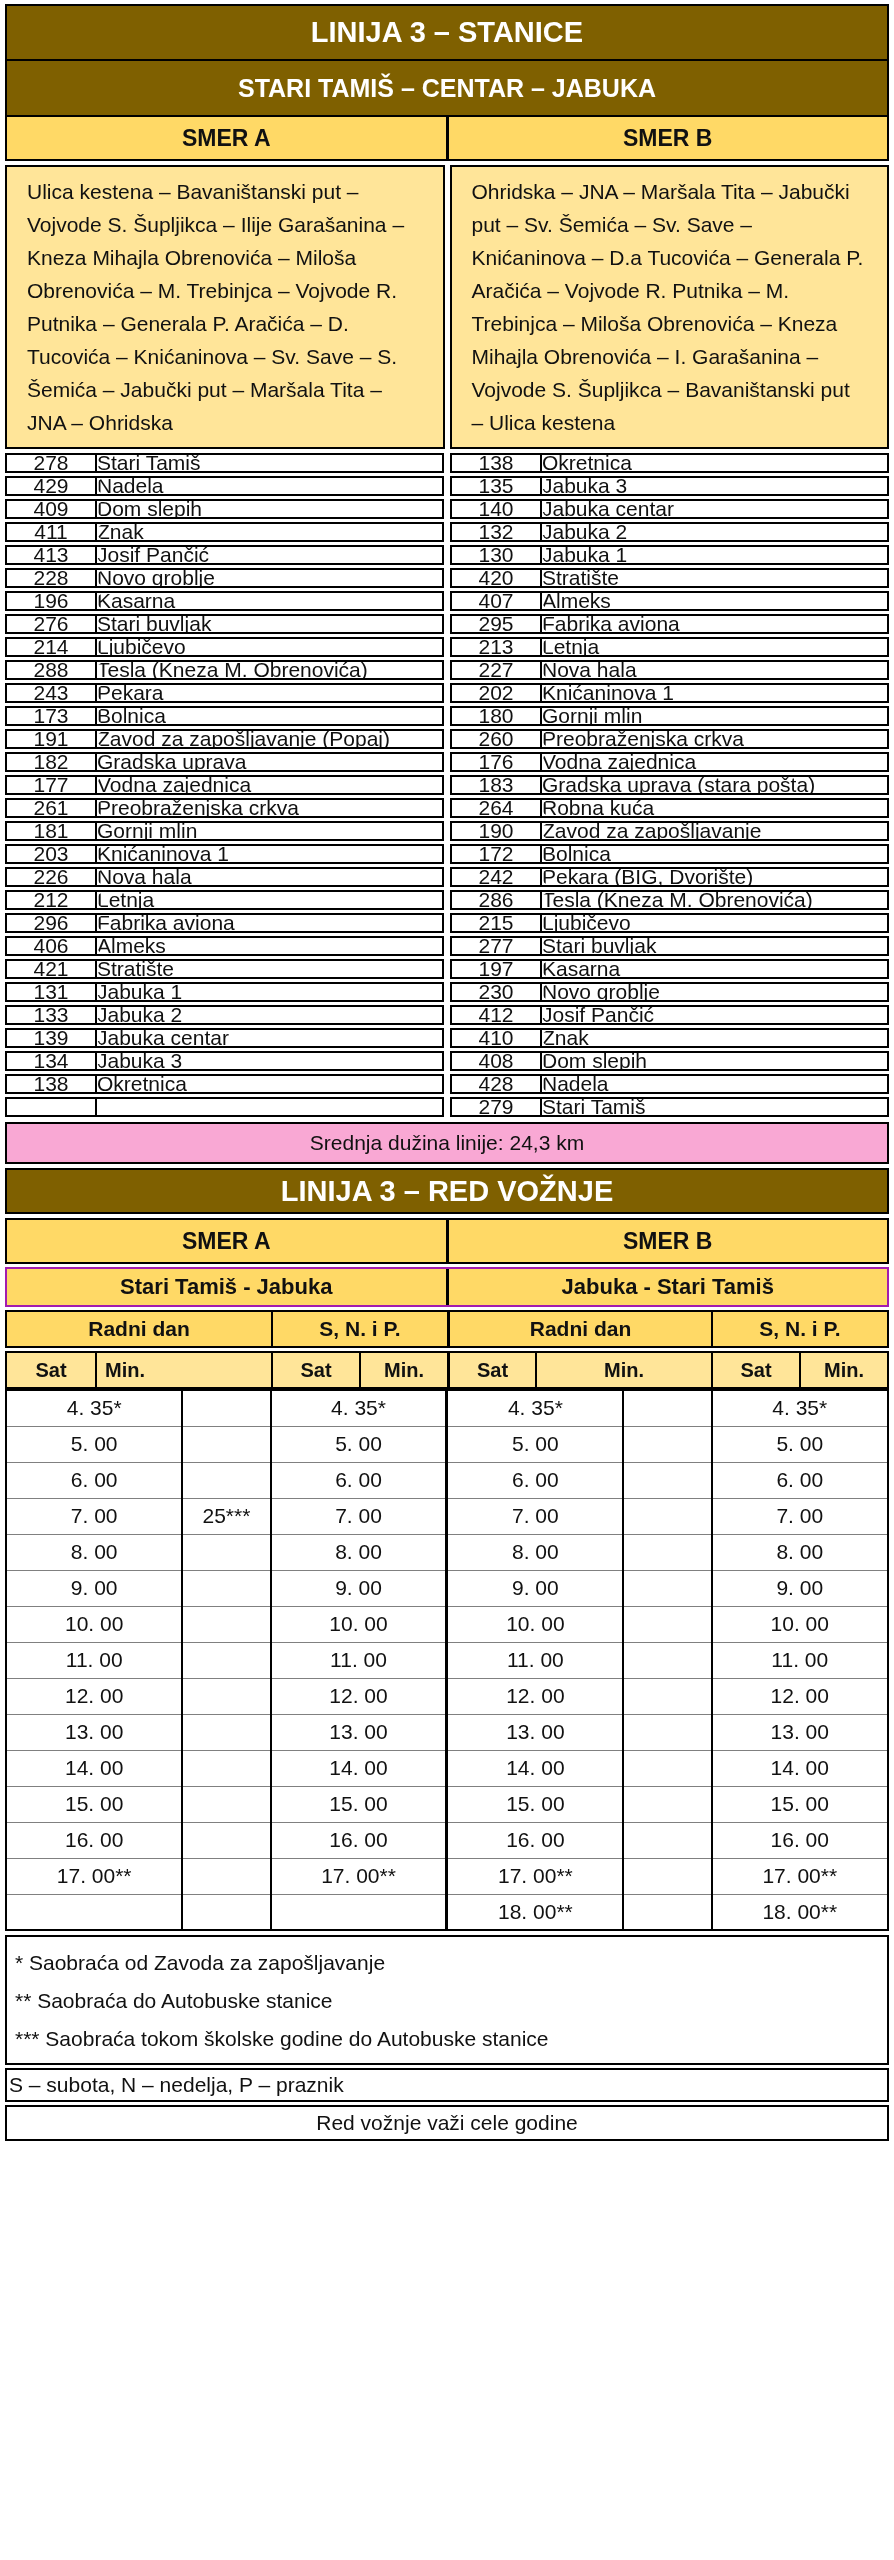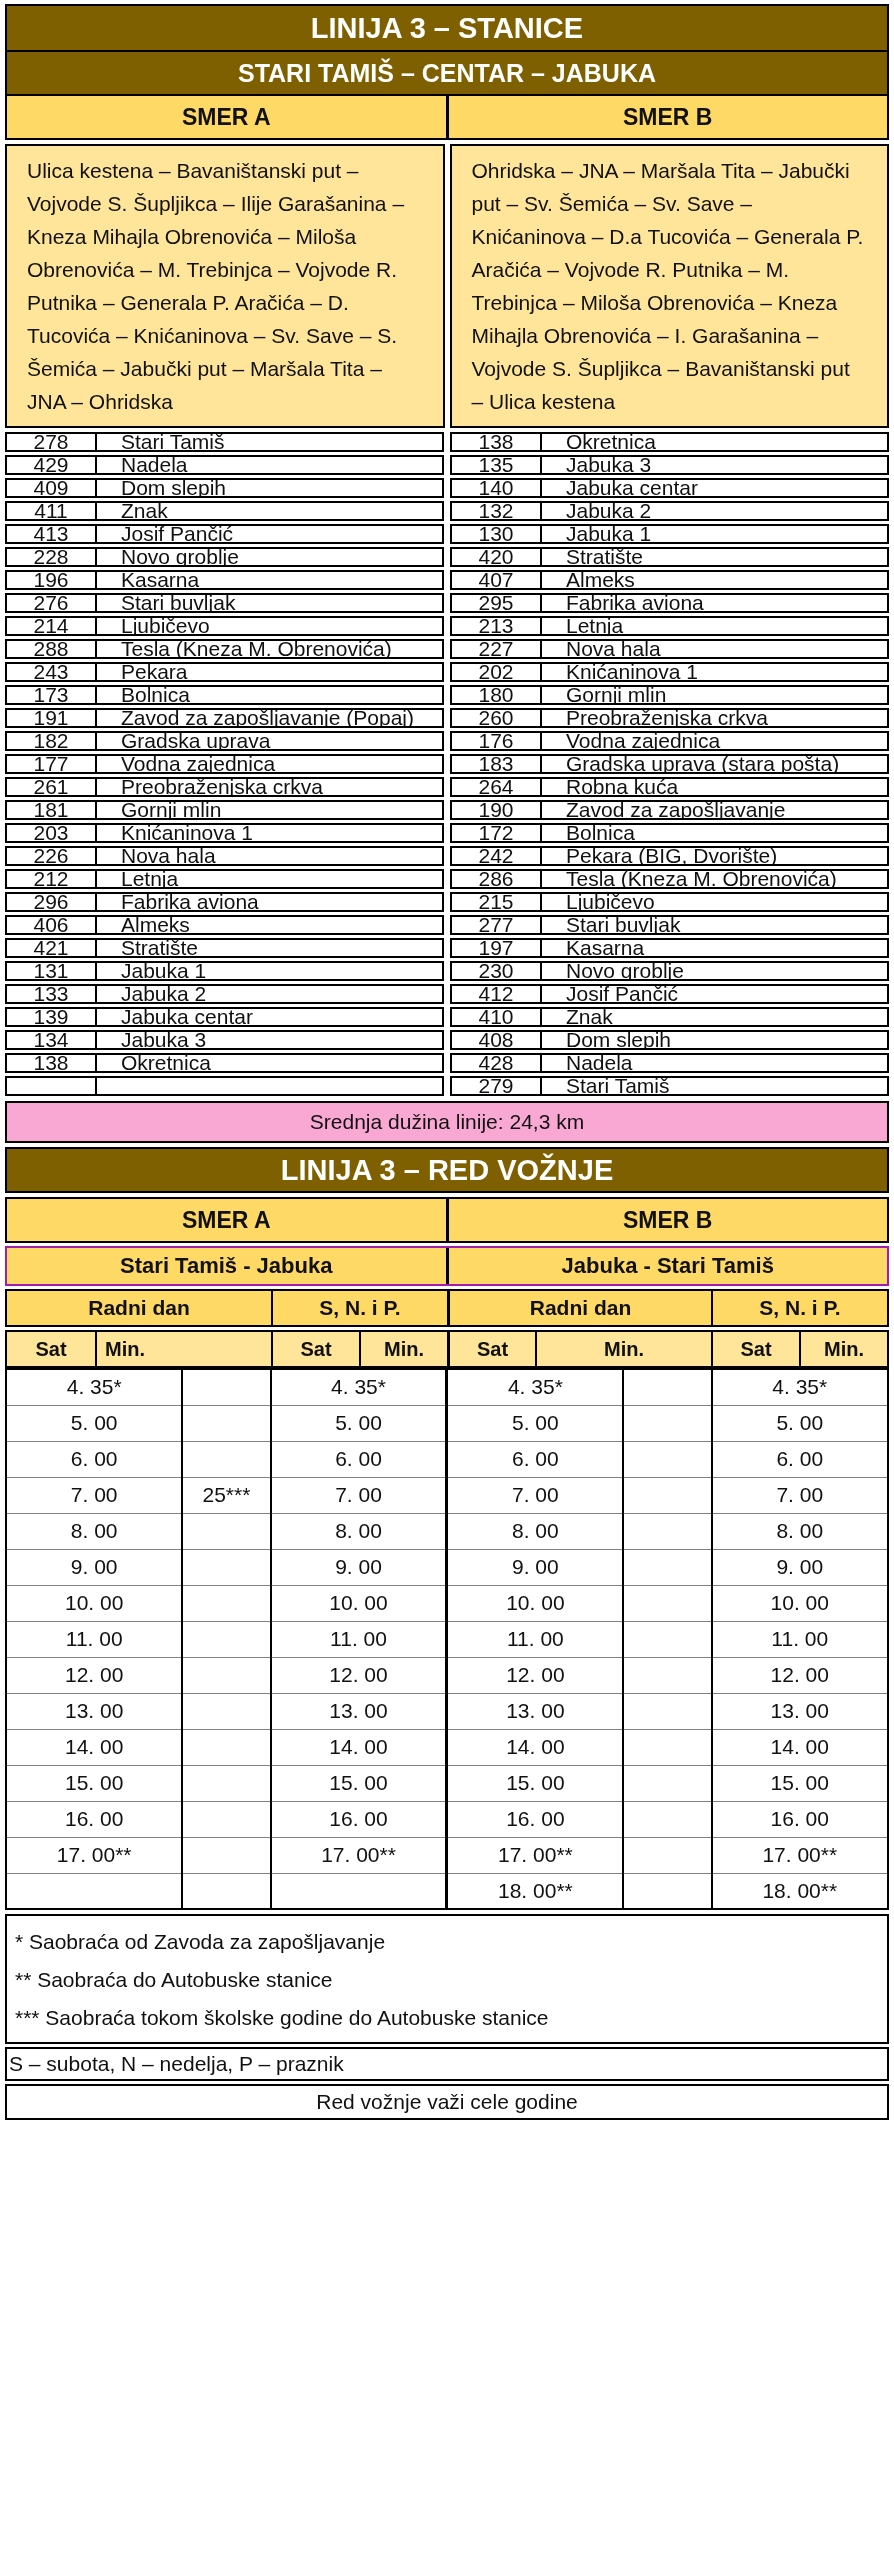--- a/index.html
+++ b/index.html
@@ -3,22 +3,22 @@
 <meta charset="utf-8">
 <style>
   * { box-sizing: border-box; margin: 0; padding: 0; }
   html, body { background: #ffffff; }
   body { font-family: "Liberation Sans", sans-serif; color: #111; }
   .page { width: 894px; height: 2560px; padding: 4px 5px; background: #fff; overflow: hidden; }
 
   
   .band { border: 2px solid #000; background: #7F6000; color: #fff; font-weight: bold;
           display: flex; align-items: center; justify-content: center; text-align: center; }
-  .band-title { height: 48px; font-size: 29px; }
-  .band-sub { height: 44px; font-size: 25px; border-top: 0; }
+  .band-title { height: 57px; font-size: 29px; }
+  .band-sub { height: 56px; font-size: 25px; border-top: 0; }
   .band2 { margin-top: 4px; height: 46px; font-size: 29px; }
 
   
   .smer-row { display: flex; border: 2px solid #000; background: #FFD966; }
   .smer-row.joined { border-top: 0; }
   .smer-row.standalone { margin-top: 4px; }
   .smer-cell { flex: 1; height: 42px; display: flex; align-items: center; justify-content: center;
                font-weight: bold; font-size: 23px; }
   .smer-cell + .smer-cell { border-left: 3px solid #000; }
 
@@ -46,22 +46,22 @@
   .desc-row { display: flex; gap: 5px; margin-top: 4px; }
   .desc-cell { flex: 1; border: 2px solid #000; background: #FFE599; padding: 8px 20px;
                font-size: 21px; line-height: 33px; min-height: 266px; }
 
   
   .stops { display: flex; gap: 6px; margin-top: 4px; }
   .stops-col { flex: 1; display: flex; flex-direction: column; }
   .stop-row { display: flex; border: 2px solid #000; background: #fff; height: 20px; margin-bottom: 3px; }
   .stop-num { width: 90px; border-right: 2px solid #000; display: flex; align-items: center;
               justify-content: center; font-size: 21px; }
-  .stop-name { flex: 1; display: flex; align-items: center; padding-left: 24px; font-size: 21px;
-               white-space: nowrap; overflow: hidden; }
+  .stop-name { flex: 1; display: flex; align-items: center; padding-left: 0; font-size: 21px;
+               white-space: nowrap; overflow: hidden; border-radius: 11px; }
 
   .avg-row { border: 2px solid #000; background: #f9a8d4; height: 42px; margin-top: 2px;
              display: flex; align-items: center; justify-content: center; font-size: 21px; }
 
   
   .times { width: 100%; border-collapse: collapse; table-layout: fixed; border: 2px solid #000;
            background: #fff; margin-top: 0; }
   .times td { height: 36px; text-align: center; vertical-align: middle; font-size: 21px;
               border-left: 2px solid #000; border-top: 1px solid #808080; }
   .times tr:first-child td { border-top: 0; }

